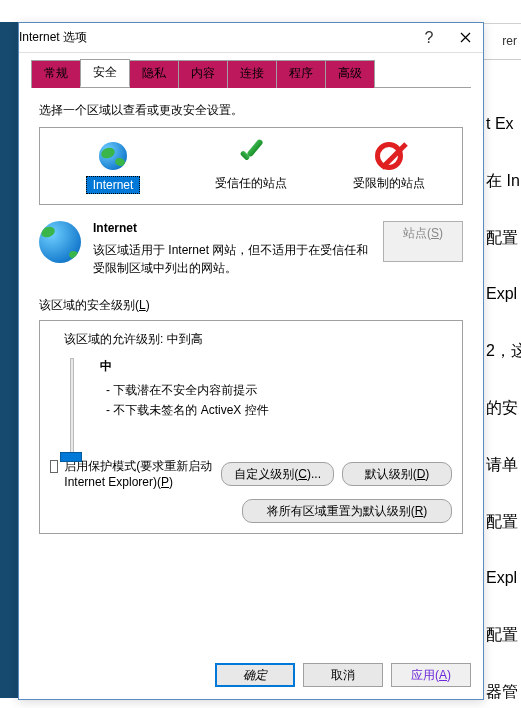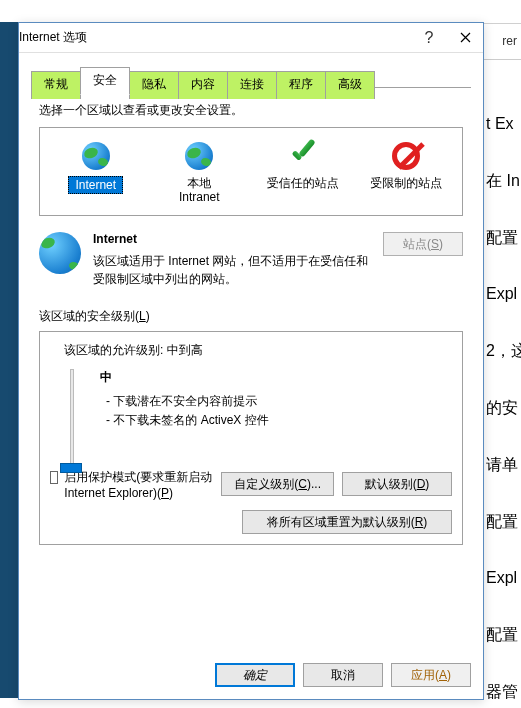--- a/index.html
+++ b/index.html
@@ -80,35 +80,35 @@
     display: flex;
     border-bottom: 1px solid #a0a0a0;
     position: relative;
   }
   .tab {
     padding: 4px 12px 5px 12px;
     border: 1px solid transparent;
     border-bottom: none;
     margin-right: -1px;
     position: relative;
-    top: 8px;
+    top: 0;
     cursor: pointer;
     background: #fff;
     color: #000;
   }
   .tab.active {
     border-color: #a0a0a0;
     background: #fff;
     z-index: 2;
     border-bottom: 1px solid #fff;
   }
   .tab:not(.active) {
     border-color: #a0a0a0;
-    top: 12px;
-    background: #bef264;
+    top: 1px;
+    background: #be185d;
   }
 
   .tab-panel {
     padding: 14px 8px 8px 8px;
   }
 
   .zone-label { margin-bottom: 8px; }
 
   .zone-box {
     border: 1px solid #a0a0a0;
@@ -182,21 +182,21 @@
   .zone-detail {
     display: flex;
     margin-top: 16px;
     gap: 12px;
   }
   .zone-detail .big-icon .globe { width: 42px; height: 42px; }
   .zone-detail .info { flex: 1; }
   .zone-detail .info .zname { font-weight: bold; margin-bottom: 6px; }
   .zone-detail .info .zdesc { line-height: 1.5; }
   .sites-btn {
-    width: 80px; height: 24px;
+    width: 80px; height: 41px;
     border: 1px solid #b0b0b0;
     background: #f0f0f0;
     color: #888;
     text-align: center;
     line-height: 22px;
   }
 
   .level-label { margin-top: 20px; margin-bottom: 6px; }
   .level-box {
     border: 1px solid #a0a0a0;
@@ -225,31 +225,31 @@
   .slider-info .lvl-desc { line-height: 1.6; padding-left: 6px; }
 
   .protected-row {
     display:flex; align-items: center;
     gap: 8px;
   }
   .checkbox {
     width: 13px; height: 13px; border:1px solid #666; background:#fff;
     margin-top: 2px;
   }
-  .btn-row .win-btn, .level-box .win-btn { min-width: 110px; }
+  .btn-row .win-btn, .level-box .win-btn { min-width: 110px; border-radius: 10px; }
 
   .win-btn {
     height: 24px; padding: 0 12px;
     border:1px solid #a0a0a0; background:#e8e8e8;
     text-align:center; line-height:22px;
     cursor:pointer;
     white-space: nowrap;
     font-size: 12px;
   }
-  .win-btn.disabled { color:#a16207; background:#f0f0f0; cursor:default; }
+  .win-btn.disabled { color:#6d28d9; background:#f0f0f0; cursor:default; }
   .win-btn.default { border: 1px solid #0078d7; box-shadow: 0 0 0 1px #0078d7 inset; font-style: italic; }
 
   .reset-row { display:flex; justify-content:flex-end; margin-top: 10px; }
   .reset-row .win-btn { min-width: 210px; }
 
   .footer {
     border-top: 0;
     padding: 10px 12px 12px 12px;
     display:flex; justify-content:flex-end; gap:8px;
   }
@@ -310,26 +310,20 @@
 
       <div class="zone-box" id="zone-box">
           <div class="zone-item selected">
             <div class="zicn">
               <div class="globe"></div>
             </div>
             <div class="zlabel">Internet</div>
           </div>
           <div class="zone-item">
             <div class="zicn">
-              <div class="globe"></div>
-            </div>
-            <div class="zlabel">本地<br>Intranet</div>
-          </div>
-          <div class="zone-item">
-            <div class="zicn">
               <div class="check-icn"></div>
             </div>
             <div class="zlabel">受信任的站点</div>
           </div>
           <div class="zone-item">
             <div class="zicn">
               <div class="forbid-icn"></div>
             </div>
             <div class="zlabel">受限制的站点</div>
           </div>

